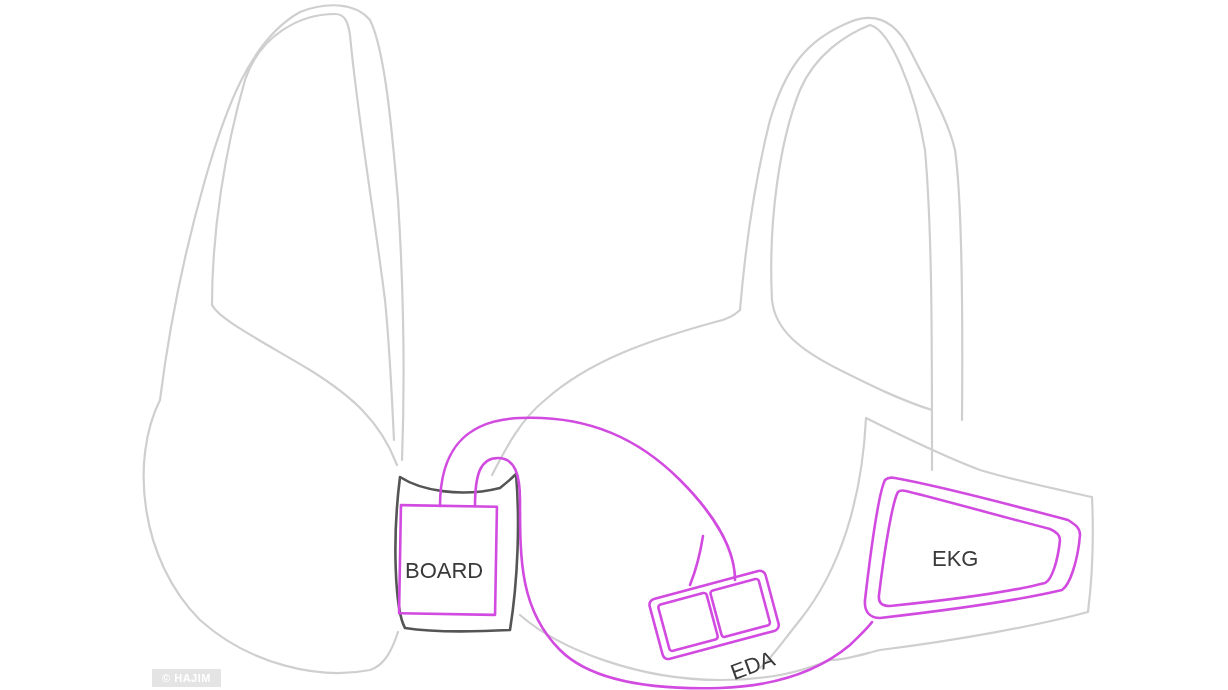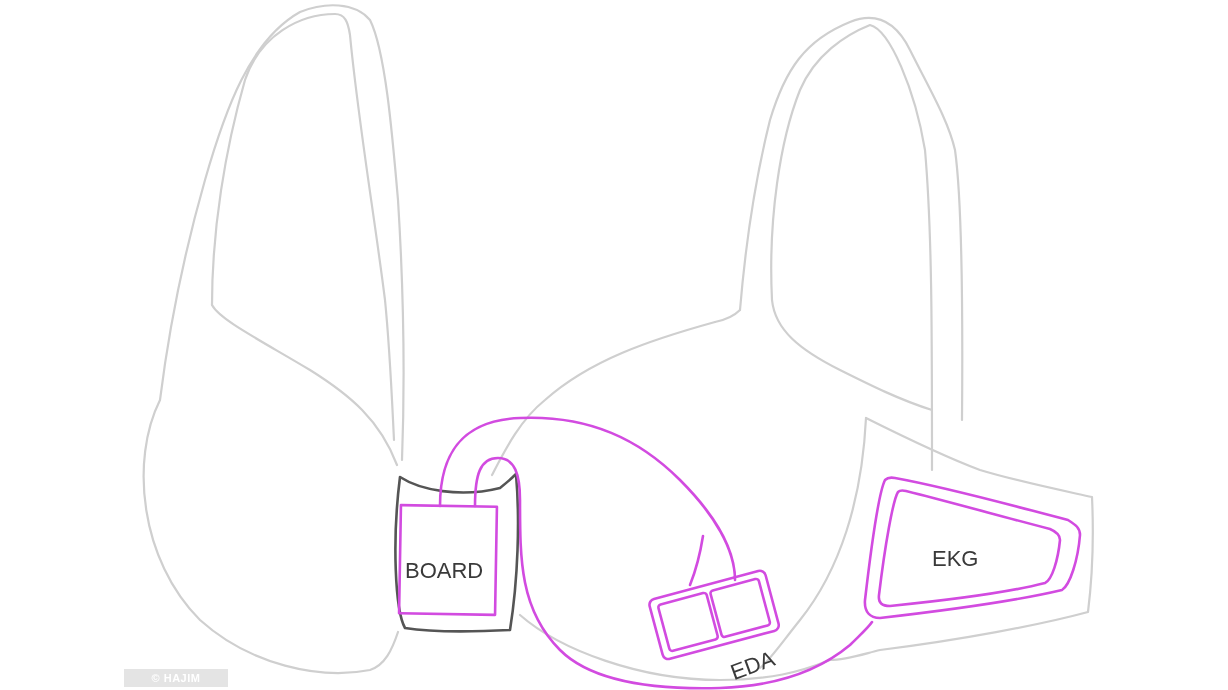--- a/index.html
+++ b/index.html
@@ -2,21 +2,21 @@
 <html><head>
   <meta charset="utf-8">
   <style>
     html, body { margin: 0; padding: 0; background: #ffffff; }
     body { width: 1228px; height: 690px; overflow: hidden; position: relative; font-family: "Liberation Sans", sans-serif; }
     svg.diagram { position: absolute; left: 0; top: 0; width: 1228px; height: 690px; }
     .outline { fill: none; stroke: #cfcfcf; stroke-width: 2.2; stroke-linejoin: round; stroke-linecap: round; }
     .pocket { fill: none; stroke: #555555; stroke-width: 2.6; stroke-linejoin: round; }
     .wire { fill: none; stroke: #d24be0; stroke-width: 2.6; stroke-linejoin: round; stroke-linecap: round; }
     .label { font-family: "Liberation Sans", sans-serif; fill: #3a3a3a; font-size: 22px; }
-    .credit { position: absolute; left: 124px; top: 669px; width: 104px; height: 18px; background: #e4e4e4; color: #ffffff; font-size: 11px; font-weight: bold; line-height: 18px; text-align: center; letter-spacing: 0.5px; }
+    .credit { position: absolute; left: 152px; top: 669px; width: 69px; height: 18px; background: #e4e4e4; color: #ffffff; font-size: 11px; font-weight: bold; line-height: 18px; text-align: center; letter-spacing: 0.5px; }
   </style>
 </head>
 <body>
 
 <svg class="diagram" viewBox="0 0 1228 690" xmlns="http://www.w3.org/2000/svg">
 
   <g>
     <path class="outline" d="M160 400 C 170 320, 185 250, 205 180 C 225 110, 250 40, 300 12 C 325 2, 355 2, 370 20 C 385 50, 392 130, 398 200 C 403 280, 405 380, 402 460"></path>
     <path class="outline" d="M212 305 C 212 230, 225 150, 245 80 C 260 35, 300 14, 335 14 C 345 14, 348 22, 350 35 C 358 120, 375 220, 385 300 C 390 350, 392 400, 394 440"></path>
   </g>

